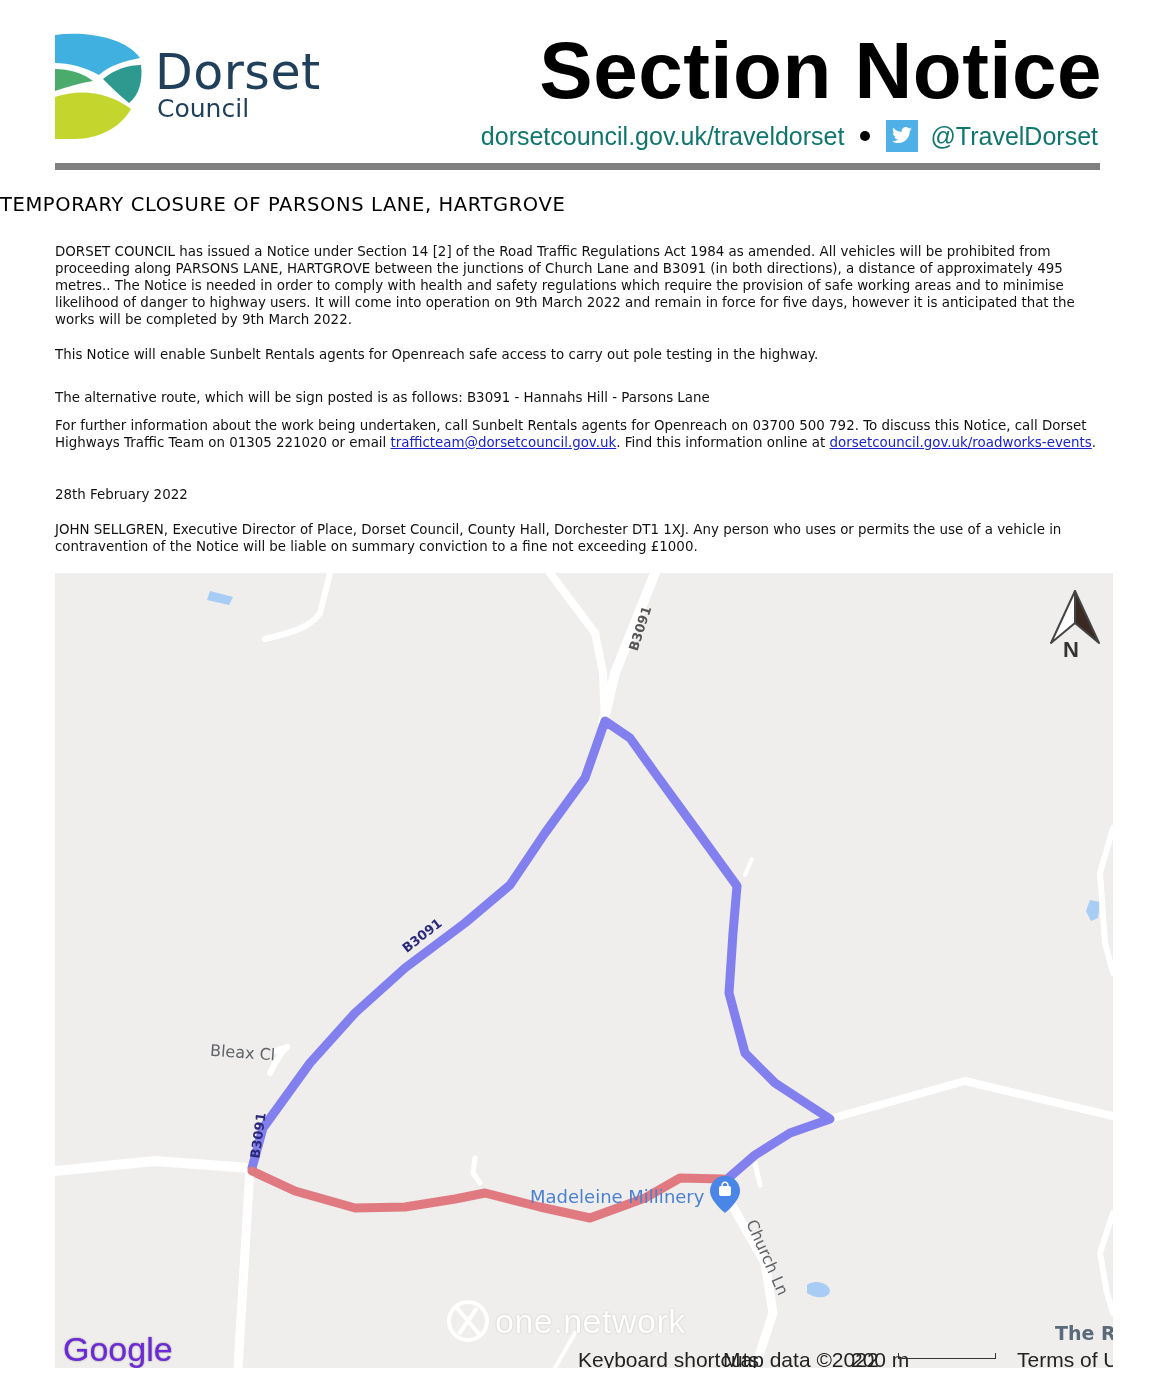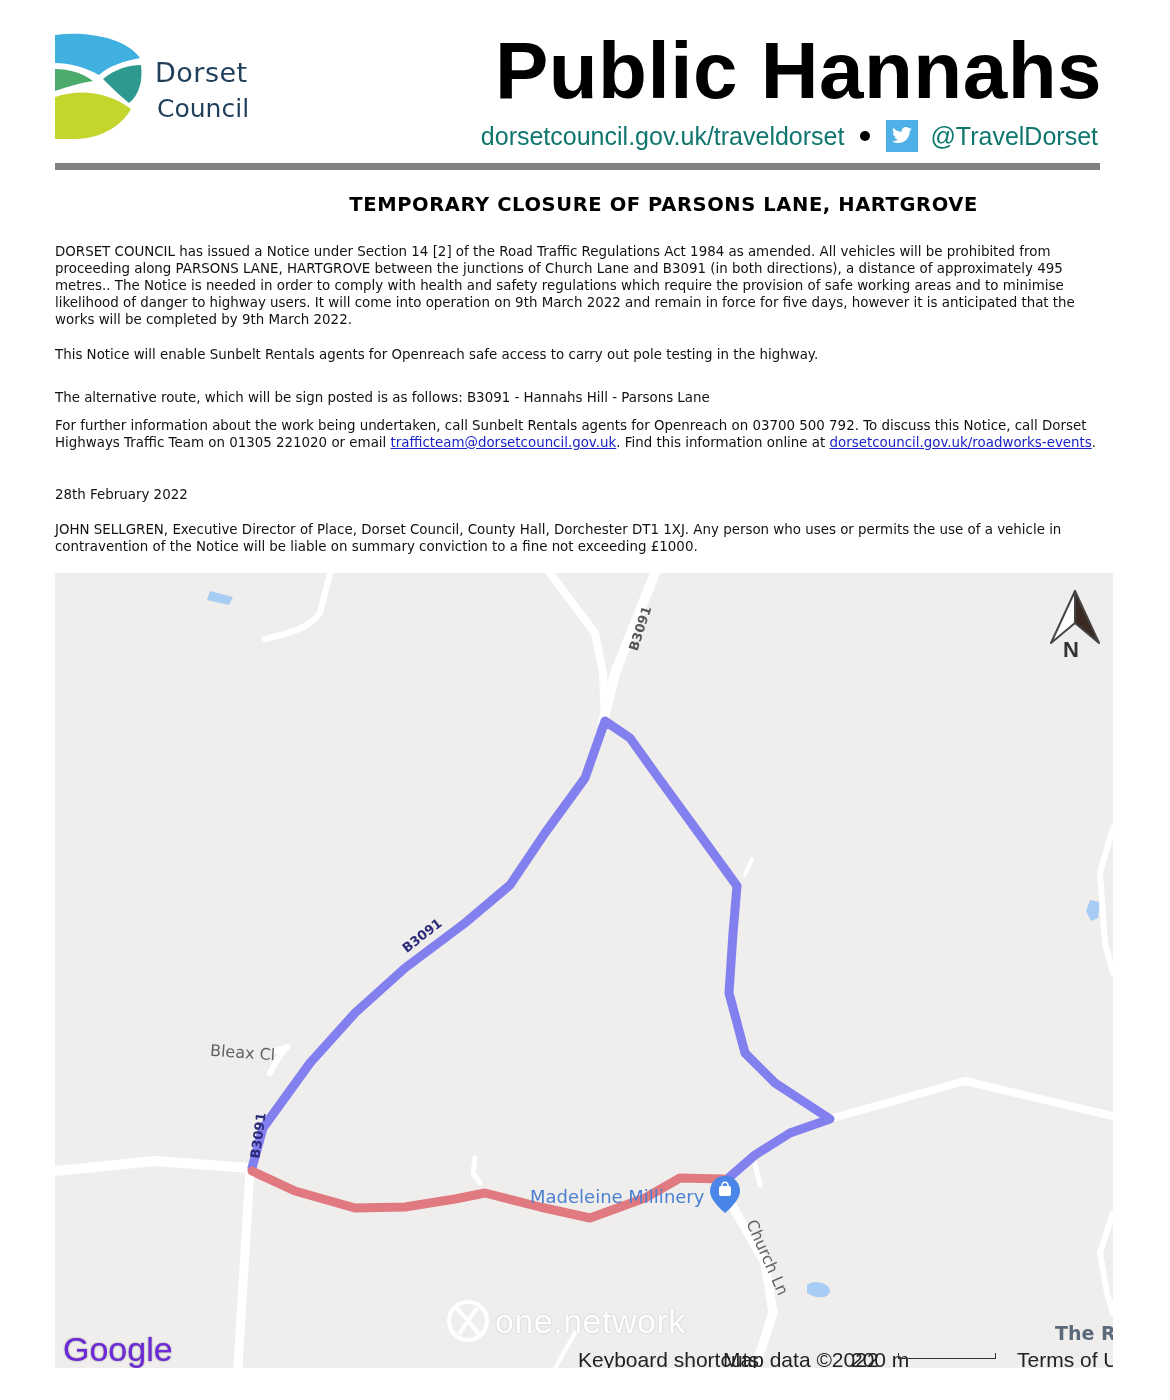--- a/index.html
+++ b/index.html
@@ -3,33 +3,33 @@
 <meta charset="utf-8">
 <style>
   * { box-sizing: border-box; margin: 0; padding: 0; }
   html, body { width: 1170px; height: 1400px; background: #ffffff; overflow: hidden; }
   body { position: relative; font-family: "DejaVu Sans", sans-serif; color: #111; }
 
   
   .logo { position: absolute; left: 55px; top: 33px; width: 260px; height: 108px; }
   .logo svg { position: absolute; left: 0; top: 0; }
   .logo-word { position: absolute; left: 100px; top: 18px; font-family: "DejaVu Sans", sans-serif; color: #1f3f5b; }
-  .logo-dorset { font-size: 27px; line-height: 44px; letter-spacing: 0.5px; }
+  .logo-dorset { font-size: 49px; line-height: 44px; letter-spacing: 0.5px; }
   .logo-council { font-size: 25px; line-height: 28px; margin-left: 2px; }
 
   .headline { position: absolute; right: 68px; top: 26px; font-family: "Liberation Sans", sans-serif;
               font-weight: bold; font-size: 80px; line-height: 90px; color: #000; letter-spacing: 0.5px; }
   .contact-line { position: absolute; right: 72px; top: 118px; height: 36px; display: flex; align-items: center;
                   font-family: "Liberation Sans", sans-serif; font-size: 25px; color: #0f766e; white-space: nowrap; }
   .contact-line .bullet { width: 10px; height: 10px; border-radius: 50%; background: #000; margin: 0 16px; }
   .twitter-box { width: 32px; height: 32px; background: #4fb0e8; display: flex; align-items: center; justify-content: center; margin-right: 12px; }
   .rule { position: absolute; left: 55px; top: 163px; width: 1045px; height: 7px; background: #808080; }
 
   
-  .title { position: absolute; left: 0; width: 978px; top: 193px; text-align: right; font-weight: bold;
+  .title { position: absolute; left: 0; width: 978px; top: 193px; text-align: left; font-weight: normal;
            font-size: 19.5px; letter-spacing: 0.6px; color: #000; }
   .para { position: absolute; left: 55px; width: 1060px; font-size: 13.4px; line-height: 17px; color: #111; }
   .p1 { top: 243px; }
   .p2 { top: 346px; font-weight: normal; }
   .p3 { top: 389px; }
   .p4 { top: 417px; }
   .p5 { top: 486px; }
   .p6 { top: 521px; }
   .link { color: #1a22c9; text-decoration: underline; }
 
@@ -61,21 +61,21 @@
     <path d="M0 36 C14 36 28 40 38 48 C25 50 12 54 0 58 Z" fill="#4aab6d"></path>
     <path d="M48 46 C60 36 74 32 86 32 C88 48 84 62 74 70 C64 62 56 54 48 46 Z" fill="#2e9a8f"></path>
     <path d="M0 64 C24 56 52 58 76 76 C66 94 44 106 20 106 L0 106 Z" fill="#c4d62e"></path>
   </svg>
   <div class="logo-word">
     <div class="logo-dorset">Dorset</div>
     <div class="logo-council">Council</div>
   </div>
 </div>
 
-<div class="headline">Public Hannahs</div>
+<div class="headline">Section Notice</div>
 
 <div class="contact-line">
   <span>dorsetcouncil.gov.uk/traveldorset</span>
   <span class="bullet"></span>
   <span class="twitter-box">
     <svg width="22" height="18" viewBox="0 0 24 20">
         <path d="M23 2.3c-.8.4-1.7.6-2.6.7.9-.6 1.6-1.4 2-2.5-.9.5-1.9.9-2.9 1.1C18.6.7 17.4.1 16.1.1c-2.5 0-4.5 2-4.5 4.5 0 .4 0 .7.1 1C7.9 5.4 4.6 3.6 2.4.9 2 1.6 1.8 2.4 1.8 3.2c0 1.6.8 2.9 2 3.7-.7 0-1.4-.2-2-.6v.1c0 2.2 1.6 4 3.6 4.4-.4.1-.8.2-1.2.2-.3 0-.6 0-.8-.1.6 1.8 2.2 3.1 4.2 3.1-1.5 1.2-3.5 1.9-5.6 1.9-.4 0-.7 0-1.1-.1 2 1.3 4.4 2 6.9 2 8.3 0 12.8-6.9 12.8-12.8v-.6c.9-.6 1.6-1.4 2.2-2.3z" fill="#fff"></path>
       </svg>
   </span>
   <span>@TravelDorset</span>

